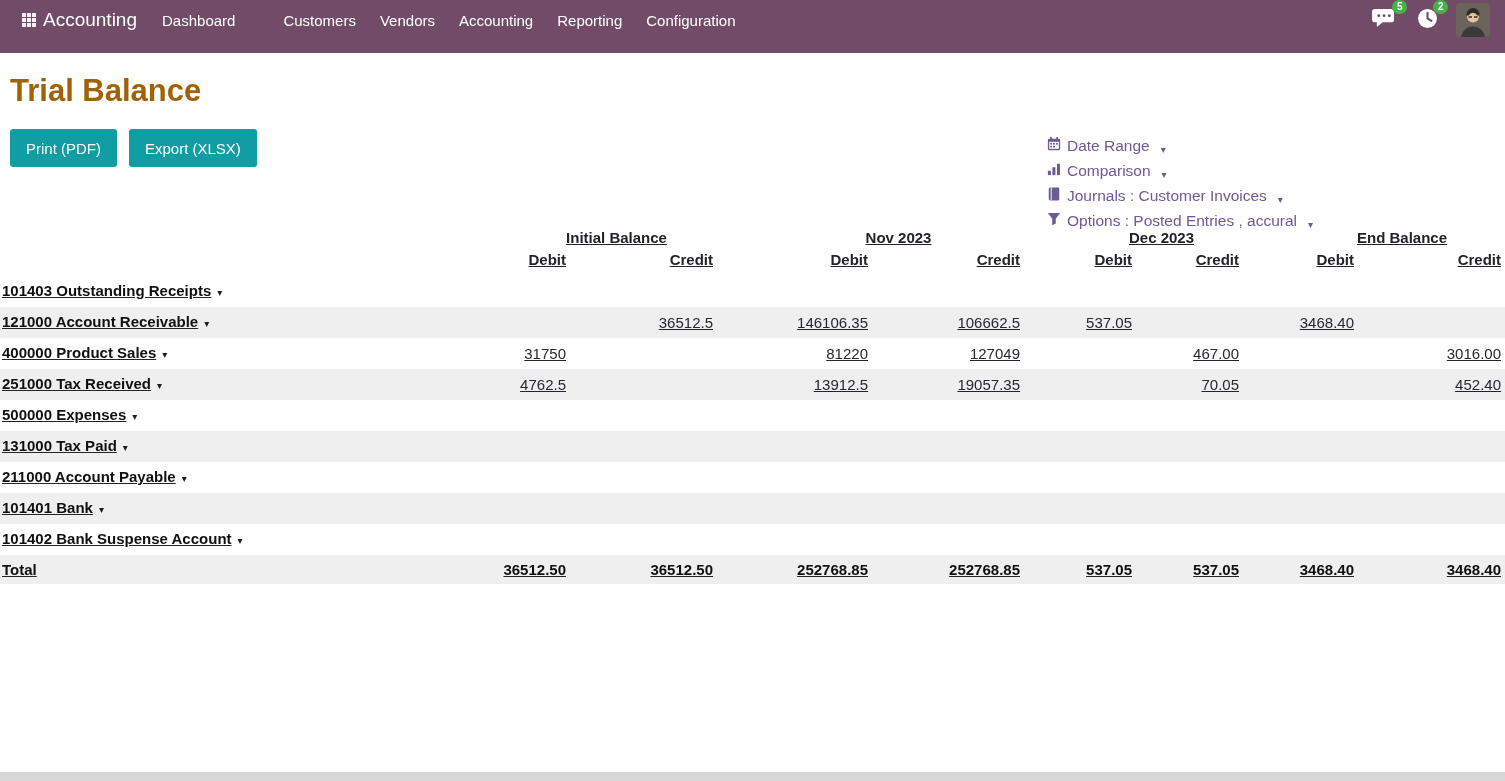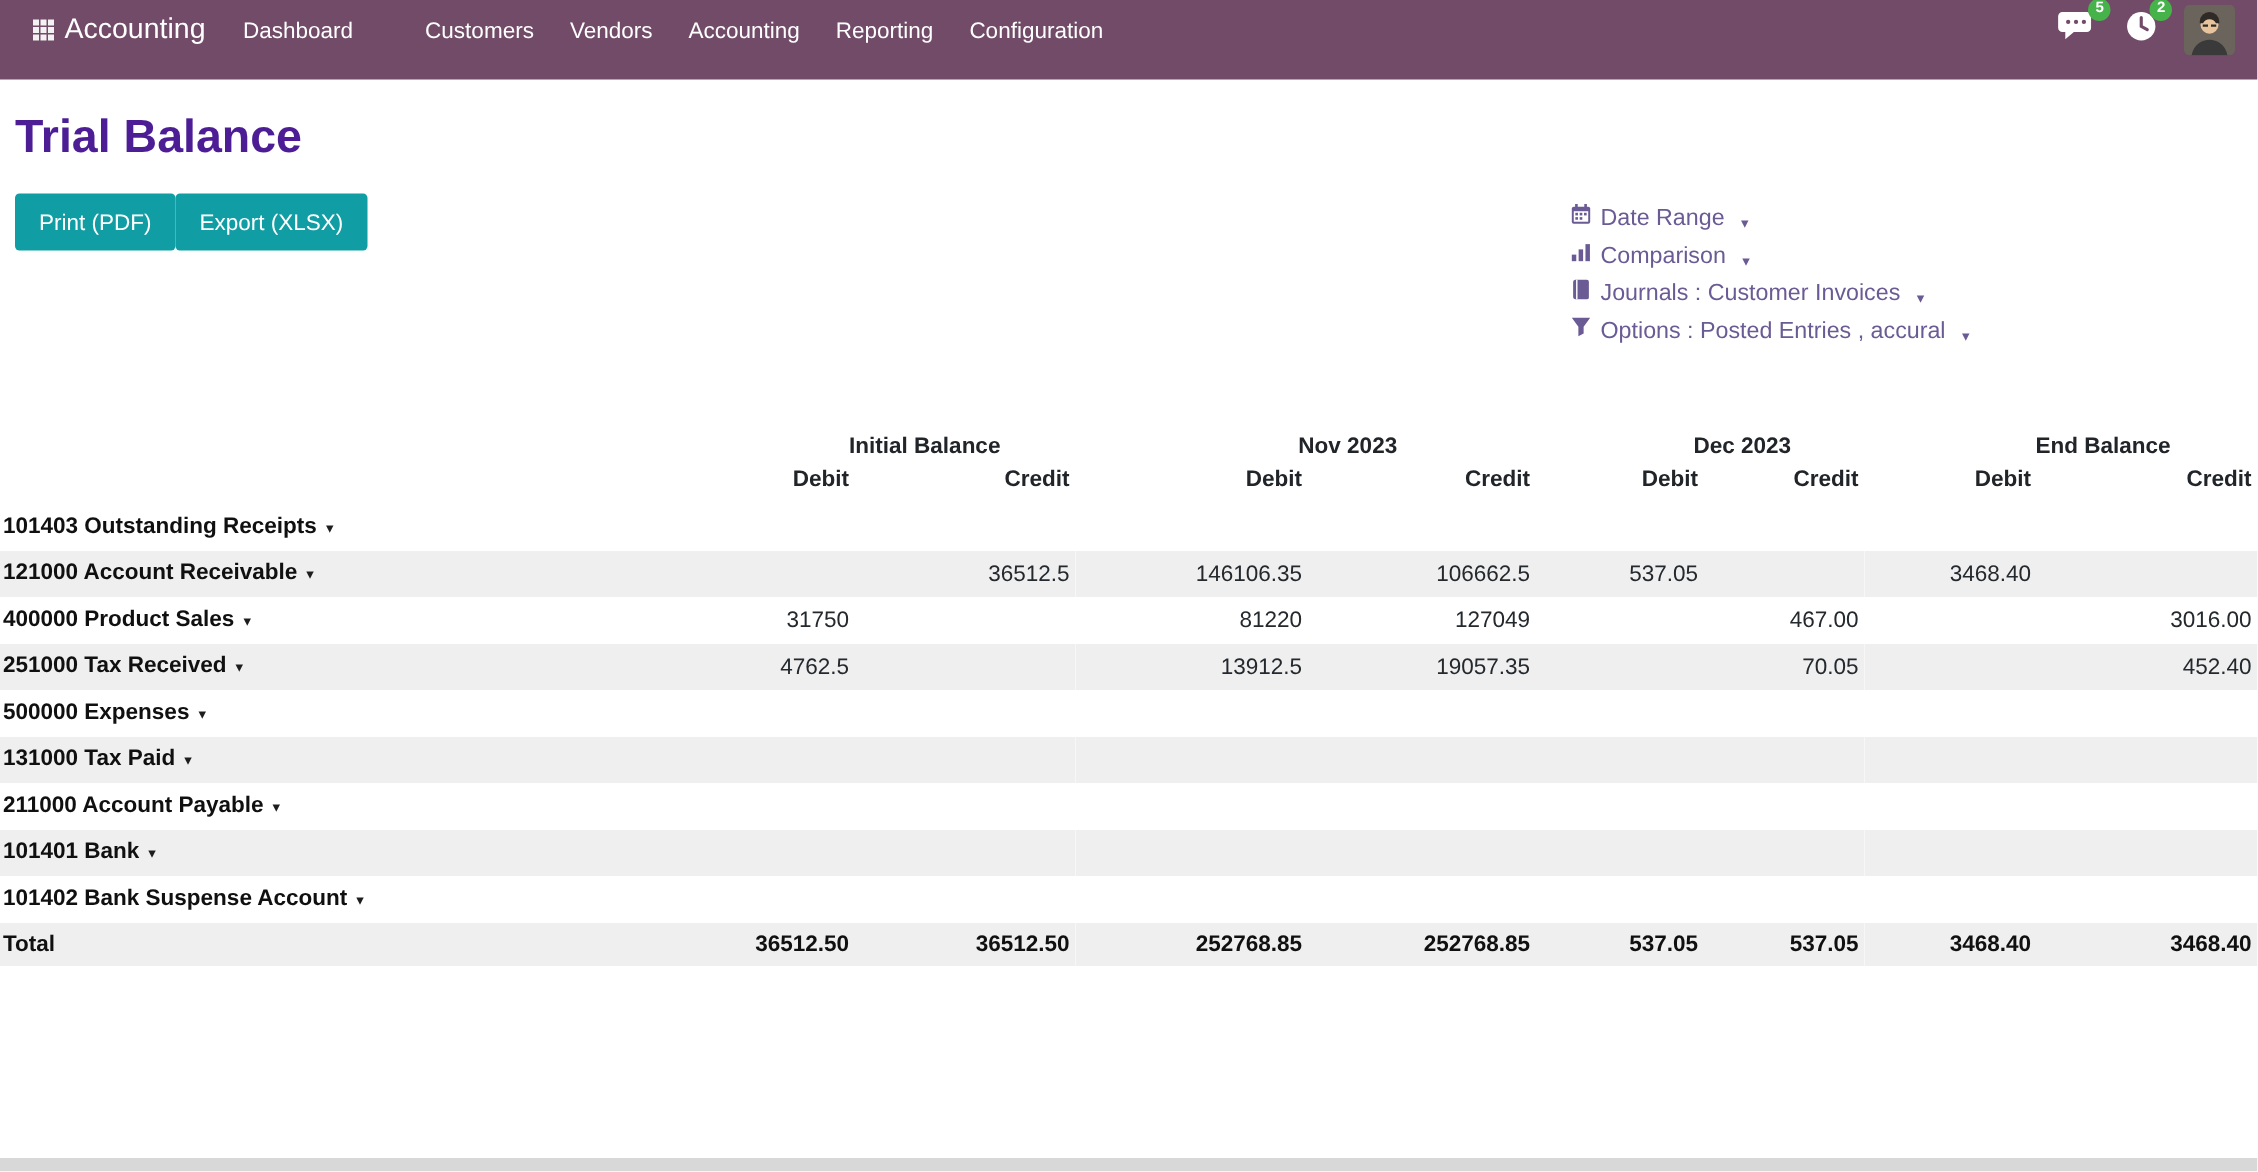--- a/index.html
+++ b/index.html
@@ -20,33 +20,33 @@
   .nav-item { font-size:15px; padding:9px 12px; cursor:pointer; white-space:nowrap; }
   .nav-item.mr { margin-right:24px; }
   .nav-right { margin-left:auto; display:flex; align-items:center; gap:16px; }
   .icon-wrap { position:relative; cursor:pointer; padding:3px 2px; }
   .badge {
     position:absolute; top:-5px; right:-8px; background:var(--badge,#46b24a); color:#fff;
     font-size:10px; font-weight:700; line-height:1.25; padding:1px 4.5px; border-radius:9px;
   }
   .avatar { width:34px; height:34px; border-radius:4px; overflow:hidden; cursor:pointer; }
   
-  h1.page-title { font-size:31px; font-weight:600; color:#4c1d95; margin:17px 0 0 10px; height:42px; line-height:42px; }
-  .btn-row { margin:17px 0 0 10px; display:flex; }
+  h1.page-title { font-size:31px; font-weight:600; color:#a16207; margin:17px 0 0 10px; height:42px; line-height:42px; }
+  .btn-row { margin:17px 0 0 10px; display:flex; gap:12px; }
   .btn {
     background:var(--button,#109da4); color:#fff; border:none; border-radius:3px;
     font-family:inherit; font-size:15px; padding:0 16px; height:38px; cursor:pointer;
   }
   
   .filters { position:absolute; top:130px; left:1047px; color:var(--link,#6b5b95); font-size:15.5px; }
   .filter-line { display:flex; align-items:flex-end; gap:6px; height:25px; cursor:pointer; white-space:nowrap; }
   .filter-line svg { flex:none; }
   .caret { display:inline-block; font-size:10px; margin-left:5px; color:inherit; }
   
-  table.tb { border-collapse:collapse; table-layout:fixed; width:1505px; margin-top:117px; font-size:15px; }
+  table.tb { border-collapse:collapse; table-layout:fixed; width:1505px; margin-top:57px; font-size:15px;text-decoration:underline; }
   th, td { white-space:nowrap; overflow:hidden; }
   th.group-th { text-align:center; font-weight:700; font-size:15px; padding:2px 4px 2px 60px; height:26px; color:#212529; }
   th.sub { text-align:right; font-weight:700; padding:1px 4px 8px; color:#212529; }
   th:last-child, td:last-child { }
   tbody td { height:29px; line-height:29px; padding:0 4px; }
   tbody tr:nth-child(even) { background:var(--row_stripe,#efefef); }
   td.acct { font-weight:700; color:#101010; padding-left:2px; cursor:pointer; }
   td.acct .caret { font-size:10px; color:#1d1d1d; margin-left:6px; }
   td.val { text-align:right; color:#24292e; }
   tr.total-row td { font-weight:700; color:#101010; }

